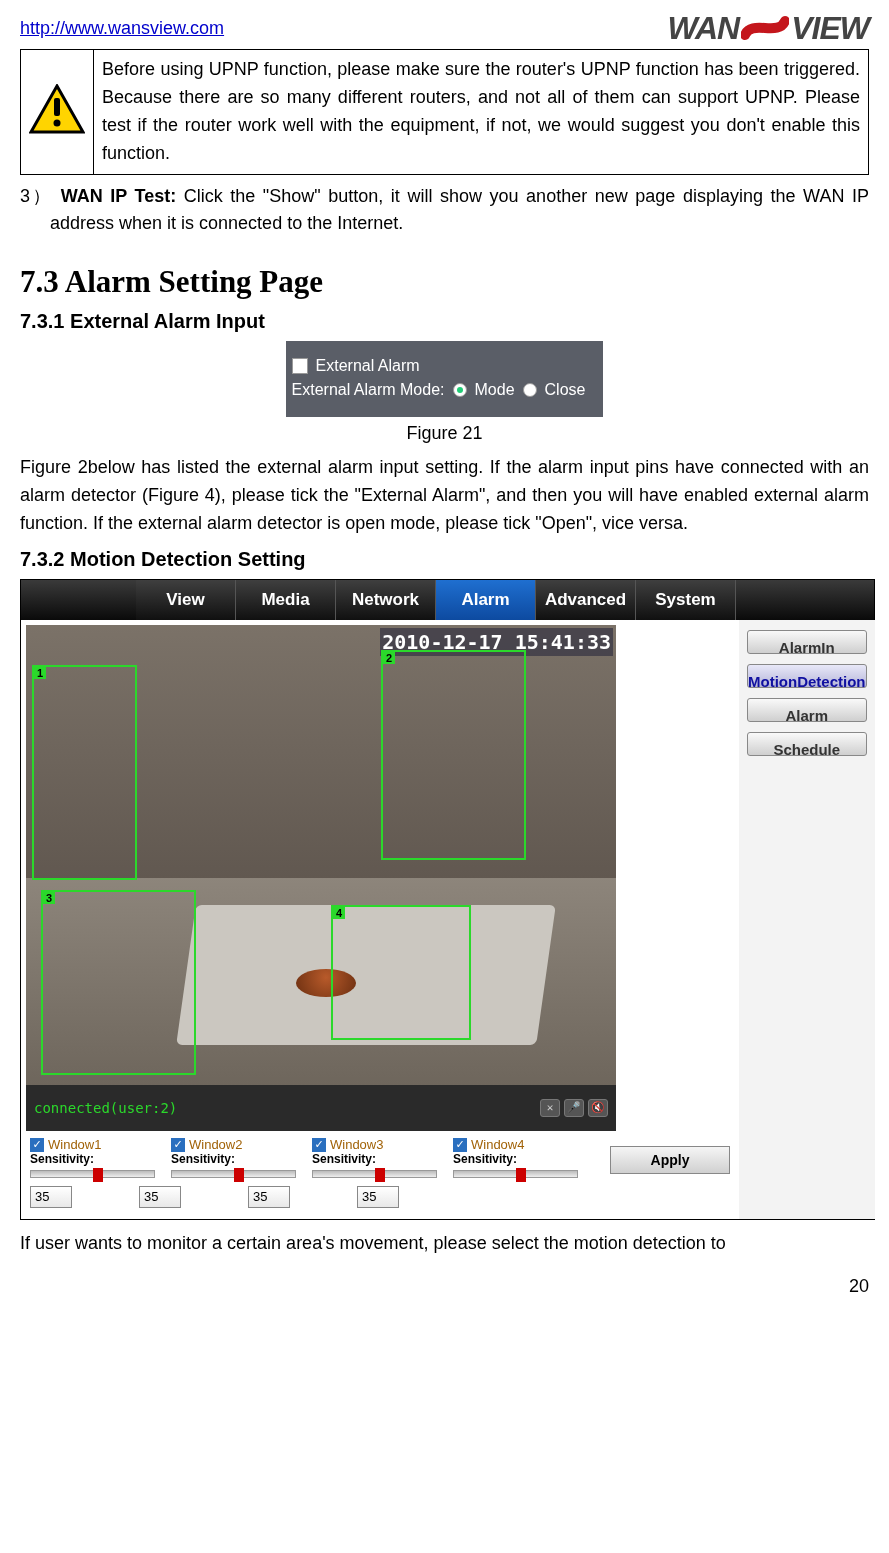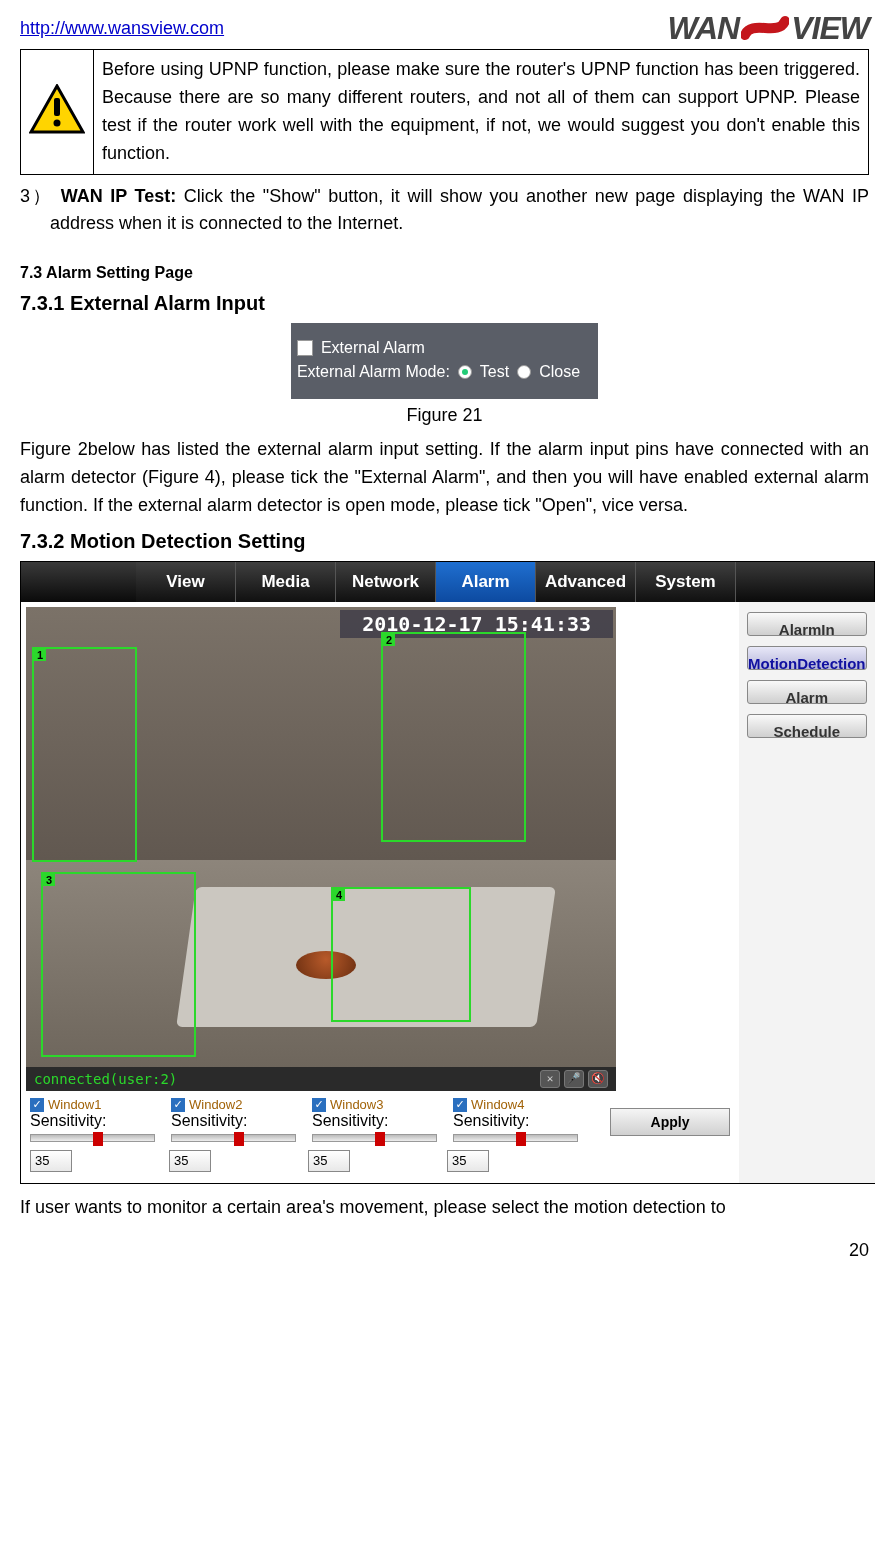--- a/index.html
+++ b/index.html
@@ -16,21 +16,21 @@
   .url-link { color: #0000cc; text-decoration: underline; font-size: 18px; }
   .logo { display: flex; align-items: center; gap: 2px; font-family: Arial, sans-serif; }
   .logo-text { font-size: 32px; font-weight: bold; color: #444; font-style: italic; letter-spacing: -1px; }
   .logo-svg { display: inline-block; }
   .warn-table { border: 1px solid #000; width: 100%; border-collapse: collapse; }
   .warn-table td { border: 1px solid #000; vertical-align: middle; padding: 6px 8px; }
   .warn-icon-cell { width: 70px; text-align: center; }
   .warn-text { text-align: justify; line-height: 1.55; }
   .body-text { text-align: justify; line-height: 1.55; margin: 10px 0; }
   .list-item { padding-left: 30px; text-indent: -30px; line-height: 1.55; text-align: justify; margin: 8px 0; }
-  h2.section { font-size: 16px; font-weight: bold; margin: 26px 0 8px 0; }
+  h2.section { font-size: 31px; font-weight: bold; margin: 26px 0 8px 0; font-family: Liberation Serif, serif; }
   h3.sub { font-size: 20px; font-weight: bold; margin: 10px 0 8px 0; }
   .fig-cap { text-align: center; margin: 6px 0; }
   .page-num { text-align: right; font-size: 18px; margin-top: 18px; }
   
   .fig21-wrap { text-align: center; }
   .fig21-panel {
     display: inline-block;
     background: #5a5e67;
     padding: 10px 18px 12px 6px;
     text-align: left;
@@ -56,49 +56,49 @@
   .side-col { width: 155px; background: #f3f3f3; padding: 10px 0 10px 0; }
   .side-btn {
     margin: 0 8px 10px 8px; border: 1px solid #888; border-radius: 3px;
     height: 24px; line-height: 34px; text-align: center; font-weight: bold;
     font-size: 15px; color: #333; background: linear-gradient(#f9f9f9,#cfcfcf); cursor: pointer;
   }
   .side-btn.active { background: linear-gradient(#e8e8f8,#b5b5d8); color: #1010a0; }
   .video-box { position: relative; width: 590px; height: 460px; background: #6b6258; }
   .timestamp {
     position: absolute; top: 3px; right: 3px; background: rgba(40,40,60,0.6);
-    color: #fff; padding: 2px 22px; font-family: monospace; font-size: 20px; font-weight: bold;
+    color: #fff; padding: 2px 2px; font-family: monospace; font-size: 20px; font-weight: bold;
   }
   .zone { position: absolute; border: 2px solid #2bd82b; }
   .zone .znum { position: absolute; top: 0; left: 0; background: #2bd82b; color: #000; font-size: 11px; padding: 0 3px; font-weight: bold; }
   .z1 { left: 6px; top: 40px; width: 105px; height: 215px; }
   .z2 { left: 355px; top: 25px; width: 145px; height: 210px; }
   .z3 { left: 15px; top: 265px; width: 155px; height: 185px; }
   .z4 { left: 305px; top: 280px; width: 140px; height: 135px; }
   .status-bar {
     background: #2a2a2a; color: #2bd82b; font-family: monospace; font-size: 14px;
-    padding: 3px 8px; width: 590px; display: flex; justify-content: space-between; align-items: center;
+    padding: 14px 8px; width: 590px; display: flex; justify-content: space-between; align-items: center;
   }
   .status-icons { display: flex; gap: 4px; }
   .sicon { width: 20px; height: 18px; background: #555; border: 1px solid #777; border-radius: 3px; color: #ccc; font-size: 11px; text-align: center; line-height: 16px; cursor: pointer; }
   .controls-row { display: flex; padding: 6px 4px 4px 4px; gap: 16px; background: #fff; align-items: flex-start; }
   .win-block { flex: 0 0 125px; }
   .win-head { display: flex; align-items: center; gap: 4px; }
   .cb2 { width: 14px; height: 14px; background: #2a6fbf; display: inline-flex; align-items: center; justify-content: center; }
   .cb2::after { content: "✓"; color: #fff; font-size: 11px; }
   .win-label { font-size: 13px; color: #a16207; }
-  .sens-label { font-size: 16px; color: #000; }
+  .sens-label { font-size: 12px; color: #000; font-weight: bold; }
   .slider { position: relative; height: 8px; background: linear-gradient(#bbb,#eee); border: 1px solid #999; margin: 4px 0; }
   .slider .handle { position: absolute; top: -3px; left: 50%; width: 10px; height: 14px; background: #c00; }
   .val-box { width: 42px; height: 22px; border: 1px solid #888; background: linear-gradient(#fff,#e8e8e8); font-size: 13px; padding: 2px 4px; display: inline-block; }
   .apply-btn {
     width: 120px; height: 28px; border: 1px solid #888; background: linear-gradient(#f5f5f5,#d0d0d0);
     text-align: center; line-height: 26px; font-weight: bold; font-size: 14px; cursor: pointer; align-self: center;
   }
-  .val-row { display: flex; gap: 97px; padding: 0 4px 6px 4px; }
+  .val-row { display: flex; gap: 67px; padding: 0 4px 6px 4px; }
   
   .room-wall { position:absolute; left:0; top:0; width:100%; height:55%; background:linear-gradient(#7b7268,#615850); }
   .room-floor{ position:absolute; left:0; bottom:0; width:100%; height:45%; background:linear-gradient(#8d857b,#6e665c); }
   .table-top{ position:absolute; left:160px; bottom:40px; width:360px; height:140px; background:#cbc7c0; transform:skewX(-8deg); border-radius:6px; }
   .bowl{ position:absolute; left:270px; bottom:88px; width:60px; height:28px; border-radius:50%; background:radial-gradient(circle at 50% 30%, #b85a2a, #6a2e10); }
 </style>
 </head>
 <body>
 
 <div class="page">
@@ -141,21 +141,21 @@
     <div class="fig21-panel">
       <div class="fig21-row">
         <span class="cb"></span>
         <span>External Alarm</span>
       </div>
       <div class="fig21-row">
         <span>External Alarm Mode:</span>
         <span class="rb">
             <span class="dot"></span>
           </span>
-        <span>Test</span>
+        <span>Mode</span>
         <span class="rb"></span>
         <span>Close</span>
       </div>
     </div>
   </div>
   <div class="fig-cap">Figure 21</div>
 
   <p class="body-text">Figure 2below has listed the external alarm input setting. If the alarm input pins have connected with an alarm detector (Figure 4), please tick the "External Alarm", and then you will have enabled external alarm function. If the external alarm detector is open mode, please tick "Open", vice versa.</p>
 
   <h3 class="sub">7.3.2  Motion Detection Setting</h3>

